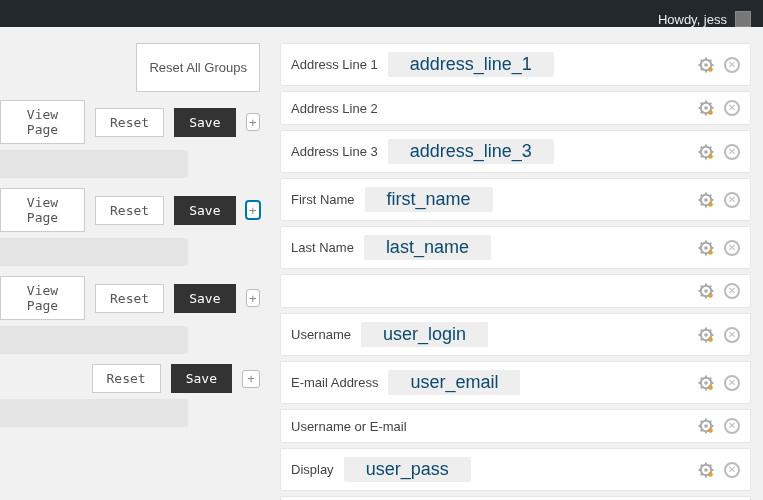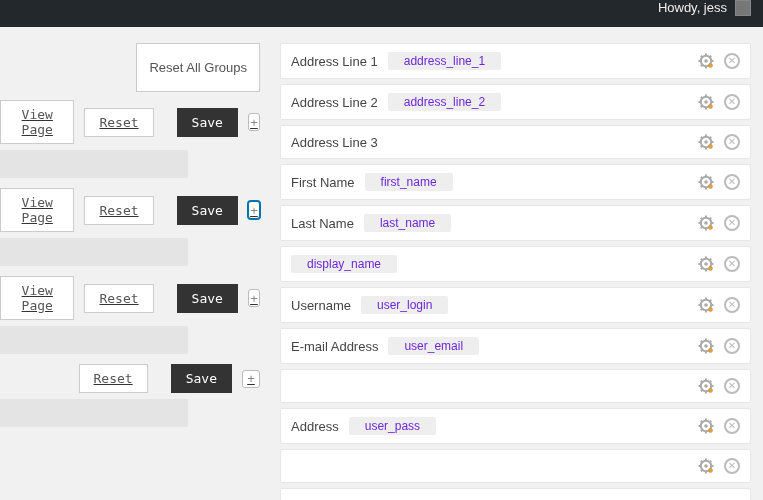--- a/index.html
+++ b/index.html
@@ -1,32 +1,32 @@
 <!DOCTYPE html>
 <html><head>
 <meta charset="utf-8">
 <style>
   * { box-sizing: border-box; margin: 0; padding: 0; }
   html, body { width: 763px; height: 500px; overflow: hidden; font-family: -apple-system, "Helvetica Neue", Arial, sans-serif; font-size: 13px; color: #333; background: #f1f1f1; }
-  .topbar { position: absolute; top:0; left:0; right:0; height:27px; background:#23282d; color:#eee; display:flex; align-items:flex-start; justify-content:flex-end; padding:0 12px; font-size:13px; gap:8px; }
+  .topbar { position: absolute; top:0; left:0; right:0; height:27px; background:#23282d; color:#eee; display:flex; align-items:flex-end; justify-content:flex-end; padding:0 12px; font-size:13px; gap:8px; }
   .avatar { width:16px; height:16px; background:#777; border:1px solid #888; }
   .workspace { position:absolute; top:27px; left:0; right:0; bottom:0; display:flex; }
   .left { width:280px; padding:16px 10px 0 0; position:relative; }
   .right { flex:1; padding:16px 12px 0 0; overflow:hidden; }
   .reset-all { display:block; margin:0 10px 8px auto; border:1px solid #ccc; background:#fff; color:#555; font-size:13px; padding:16px 12px; cursor:pointer; font-family:inherit; }
   .group { margin-bottom:10px; }
-  .row-btns { display:flex; justify-content:flex-end; align-items:center; gap:10px; padding:0 10px 6px 0;text-decoration:underline; }
+  .row-btns { display:flex; justify-content:flex-end; align-items:center; gap:10px; padding:0 10px 6px 0; }
   .btn { font-family:"Menlo","Consolas",monospace; font-size:13px; padding:6px 14px; border:1px solid #ccc; background:#fff; color:#555; cursor:pointer; }
-  .btn.dark { background:#333; color:#fff; border-color:#333;margin-left:13px; }
+  .btn.dark { background:#333; color:#fff; border-color:#333; }
   .plus { width:18px; height:18px; border:1px solid #bbb; border-radius:3px; background:#fff; display:inline-flex; align-items:center; justify-content:center; color:#888; font-size:13px; line-height:1; cursor:pointer; }
   .plus.sel { border-color:#0073aa; box-shadow:0 0 0 1px #0073aa; }
   .bar { width:196px; height:28px; background:#e4e4e4; border-radius:2px; margin-left:-8px; }
   .field { background:#fff; border:1px solid #e6e6e6; border-radius:2px; margin:0 0 5px 0; padding:8px 10px; display:flex; align-items:center; gap:10px; }
   .fname { color:#444; font-size:13px; }
-  .fmeta { background:#eee; color:#6d28d9; font-size:12px; padding:2px 16px; border-radius:2px; font-family:Arial,sans-serif;}
+  .fmeta { background:#eee; color:#0c4a6e; font-size:18px; padding:2px 22px; border-radius:2px; font-family:Arial,sans-serif;}
   .ficons { margin-left:auto; display:flex; gap:10px; align-items:center; }
   .gear { width:16px; height:16px; display:inline-block; }
   .xbtn { width:16px; height:16px; border-radius:50%; border:2px solid #bbb; display:inline-flex; align-items:center; justify-content:center; color:#bbb; font-size:10px; line-height:1; cursor:pointer; }
   svg.gearsvg { width:16px; height:16px; }
 </style>
 </head>
 <body>
 
 <div class="topbar">
   <span>Howdy, jess</span>
@@ -95,21 +95,20 @@
       <line x1="11.5" y1="4.5" x2="13.2" y2="2.8"></line>
     </g>
     <circle cx="12.5" cy="12.5" r="2" fill="#e8a33d" stroke="#c7842a" stroke-width="0.5"></circle>
   </g>
 </svg></span>
             <span class="xbtn">✕</span>
           </span>
         </div>
         <div class="field">
           <span class="fname">Address Line 2</span>
-          <span class="fmeta">address_line_2</span>
           <span class="ficons">
             <span class="gear"><svg viewBox="0 0 16 16" class="gearsvg">
   <g>
     <circle cx="8" cy="8" r="5.2" fill="none" stroke="#aaa" stroke-width="2"></circle>
     <circle cx="8" cy="8" r="1.8" fill="#aaa"></circle>
     <g stroke="#aaa" stroke-width="2">
       <line x1="8" y1="0.5" x2="8" y2="3"></line>
       <line x1="8" y1="13" x2="8" y2="15.5"></line>
       <line x1="0.5" y1="8" x2="3" y2="8"></line>
       <line x1="13" y1="8" x2="15.5" y2="8"></line>
@@ -119,20 +118,21 @@
       <line x1="11.5" y1="4.5" x2="13.2" y2="2.8"></line>
     </g>
     <circle cx="12.5" cy="12.5" r="2" fill="#e8a33d" stroke="#c7842a" stroke-width="0.5"></circle>
   </g>
 </svg></span>
             <span class="xbtn">✕</span>
           </span>
         </div>
         <div class="field">
           <span class="fname">Address Line 3</span>
+          <span class="fmeta">address_line_3</span>
           <span class="ficons">
             <span class="gear"><svg viewBox="0 0 16 16" class="gearsvg">
   <g>
     <circle cx="8" cy="8" r="5.2" fill="none" stroke="#aaa" stroke-width="2"></circle>
     <circle cx="8" cy="8" r="1.8" fill="#aaa"></circle>
     <g stroke="#aaa" stroke-width="2">
       <line x1="8" y1="0.5" x2="8" y2="3"></line>
       <line x1="8" y1="13" x2="8" y2="15.5"></line>
       <line x1="0.5" y1="8" x2="3" y2="8"></line>
       <line x1="13" y1="8" x2="15.5" y2="8"></line>
@@ -189,21 +189,20 @@
       <line x1="2.8" y1="13.2" x2="4.5" y2="11.5"></line>
       <line x1="11.5" y1="4.5" x2="13.2" y2="2.8"></line>
     </g>
     <circle cx="12.5" cy="12.5" r="2" fill="#e8a33d" stroke="#c7842a" stroke-width="0.5"></circle>
   </g>
 </svg></span>
             <span class="xbtn">✕</span>
           </span>
         </div>
         <div class="field">
-          <span class="fmeta">display_name</span>
           <span class="ficons">
             <span class="gear"><svg viewBox="0 0 16 16" class="gearsvg">
   <g>
     <circle cx="8" cy="8" r="5.2" fill="none" stroke="#aaa" stroke-width="2"></circle>
     <circle cx="8" cy="8" r="1.8" fill="#aaa"></circle>
     <g stroke="#aaa" stroke-width="2">
       <line x1="8" y1="0.5" x2="8" y2="3"></line>
       <line x1="8" y1="13" x2="8" y2="15.5"></line>
       <line x1="0.5" y1="8" x2="3" y2="8"></line>
       <line x1="13" y1="8" x2="15.5" y2="8"></line>
@@ -260,43 +259,44 @@
       <line x1="2.8" y1="13.2" x2="4.5" y2="11.5"></line>
       <line x1="11.5" y1="4.5" x2="13.2" y2="2.8"></line>
     </g>
     <circle cx="12.5" cy="12.5" r="2" fill="#e8a33d" stroke="#c7842a" stroke-width="0.5"></circle>
   </g>
 </svg></span>
             <span class="xbtn">✕</span>
           </span>
         </div>
         <div class="field">
-          <span class="ficons">
-            <span class="gear"><svg viewBox="0 0 16 16" class="gearsvg">
-  <g>
-    <circle cx="8" cy="8" r="5.2" fill="none" stroke="#aaa" stroke-width="2"></circle>
-    <circle cx="8" cy="8" r="1.8" fill="#aaa"></circle>
-    <g stroke="#aaa" stroke-width="2">
-      <line x1="8" y1="0.5" x2="8" y2="3"></line>
-      <line x1="8" y1="13" x2="8" y2="15.5"></line>
-      <line x1="0.5" y1="8" x2="3" y2="8"></line>
-      <line x1="13" y1="8" x2="15.5" y2="8"></line>
-      <line x1="2.8" y1="2.8" x2="4.5" y2="4.5"></line>
-      <line x1="11.5" y1="11.5" x2="13.2" y2="13.2"></line>
-      <line x1="2.8" y1="13.2" x2="4.5" y2="11.5"></line>
-      <line x1="11.5" y1="4.5" x2="13.2" y2="2.8"></line>
-    </g>
-    <circle cx="12.5" cy="12.5" r="2" fill="#e8a33d" stroke="#c7842a" stroke-width="0.5"></circle>
-  </g>
-</svg></span>
-            <span class="xbtn">✕</span>
-          </span>
-        </div>
-        <div class="field">
-          <span class="fname">Address</span>
+          <span class="fname">Username or E-mail</span>
+          <span class="ficons">
+            <span class="gear"><svg viewBox="0 0 16 16" class="gearsvg">
+  <g>
+    <circle cx="8" cy="8" r="5.2" fill="none" stroke="#aaa" stroke-width="2"></circle>
+    <circle cx="8" cy="8" r="1.8" fill="#aaa"></circle>
+    <g stroke="#aaa" stroke-width="2">
+      <line x1="8" y1="0.5" x2="8" y2="3"></line>
+      <line x1="8" y1="13" x2="8" y2="15.5"></line>
+      <line x1="0.5" y1="8" x2="3" y2="8"></line>
+      <line x1="13" y1="8" x2="15.5" y2="8"></line>
+      <line x1="2.8" y1="2.8" x2="4.5" y2="4.5"></line>
+      <line x1="11.5" y1="11.5" x2="13.2" y2="13.2"></line>
+      <line x1="2.8" y1="13.2" x2="4.5" y2="11.5"></line>
+      <line x1="11.5" y1="4.5" x2="13.2" y2="2.8"></line>
+    </g>
+    <circle cx="12.5" cy="12.5" r="2" fill="#e8a33d" stroke="#c7842a" stroke-width="0.5"></circle>
+  </g>
+</svg></span>
+            <span class="xbtn">✕</span>
+          </span>
+        </div>
+        <div class="field">
+          <span class="fname">Display</span>
           <span class="fmeta">user_pass</span>
           <span class="ficons">
             <span class="gear"><svg viewBox="0 0 16 16" class="gearsvg">
   <g>
     <circle cx="8" cy="8" r="5.2" fill="none" stroke="#aaa" stroke-width="2"></circle>
     <circle cx="8" cy="8" r="1.8" fill="#aaa"></circle>
     <g stroke="#aaa" stroke-width="2">
       <line x1="8" y1="0.5" x2="8" y2="3"></line>
       <line x1="8" y1="13" x2="8" y2="15.5"></line>
       <line x1="0.5" y1="8" x2="3" y2="8"></line>

